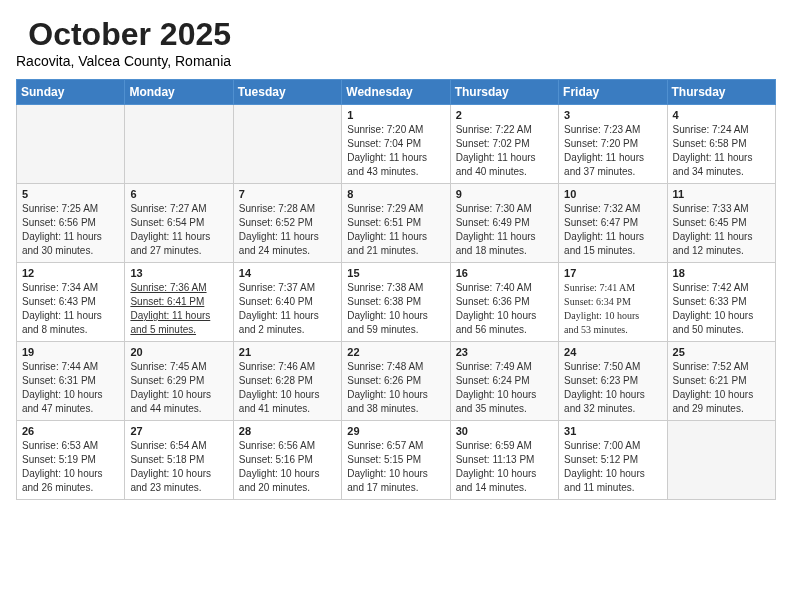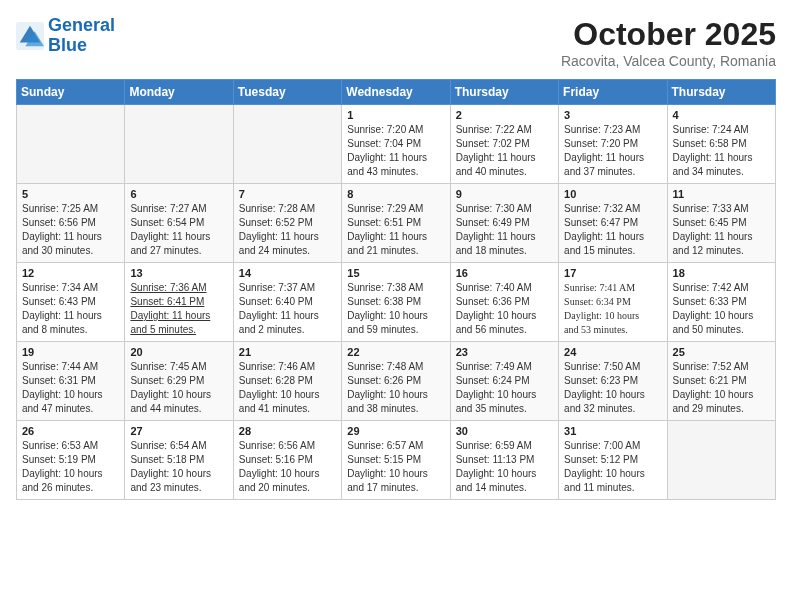--- a/index.html
+++ b/index.html
@@ -37,21 +37,21 @@
     .title-block {
       text-align: right;
     }
     .month-title {
       font-size: 32px;
       font-weight: bold;
       color: #222;
     }
     .location {
       font-size: 14px;
-      color: #737373;
+      color: #000000;
     }
     .calendar {
       width: 100%;
       border-collapse: collapse;
       border: 1px solid #84cc16;
     }
     .calendar th {
       background: #3a7cc1;
       color: #fff;
       font-size: 12px;
@@ -88,31 +88,20 @@
     .day-info {
       font-size: 10px;
       color: #333;
       line-height: 1.4;
     }
   </style>
 </head>
 <body>
 
 <div class="header">
-  <div class="logo">
-    <svg class="logo-icon" viewBox="0 0 30 30">
-      <rect x="0" y="0" width="30" height="30" rx="3" fill="#e8f0f8"></rect>
-      <polygon points="15,4 26,22 4,22" fill="#1a6bb5" opacity="0.85"></polygon>
-      <polygon points="20,10 30,26 10,26" fill="#2a8ad4" opacity="0.7"></polygon>
-    </svg>
-    <div class="logo-text">
-      <div><span>General</span></div>
-      <div><span style="color:#1a6bb5;">Blue</span></div>
-    </div>
-  </div>
   <div class="title-block">
     <div class="month-title">October 2025</div>
     <div class="location">Racovita, Valcea County, Romania</div>
   </div>
 </div>
 
 <table class="calendar">
   <thead>
     <tr>
     <th>Sunday</th>

